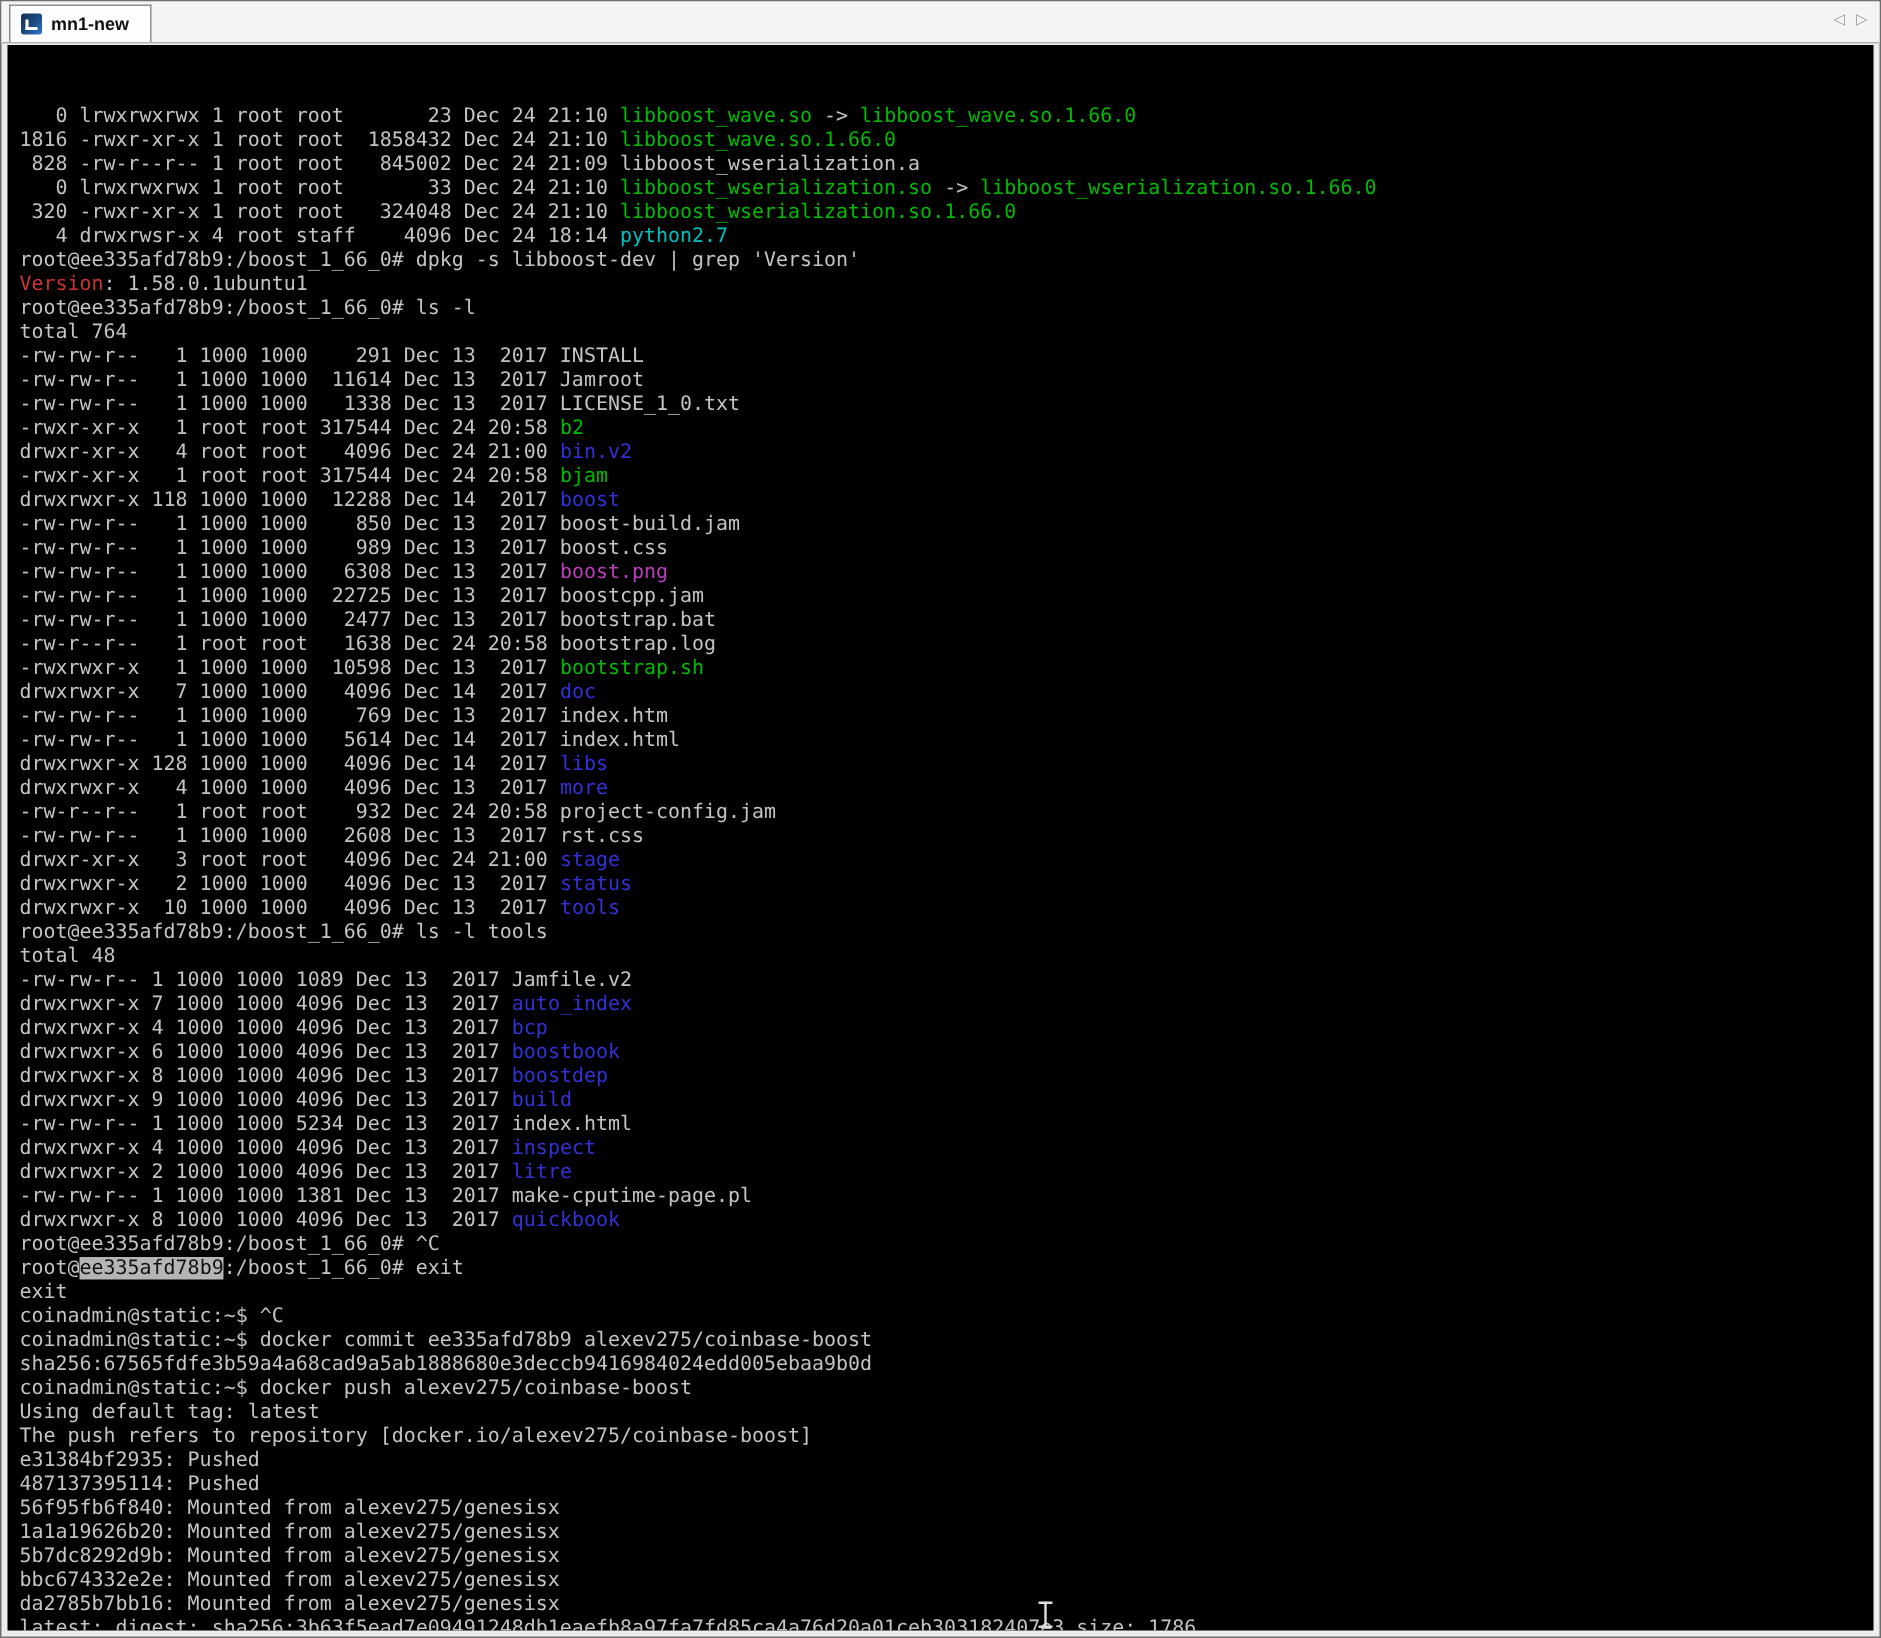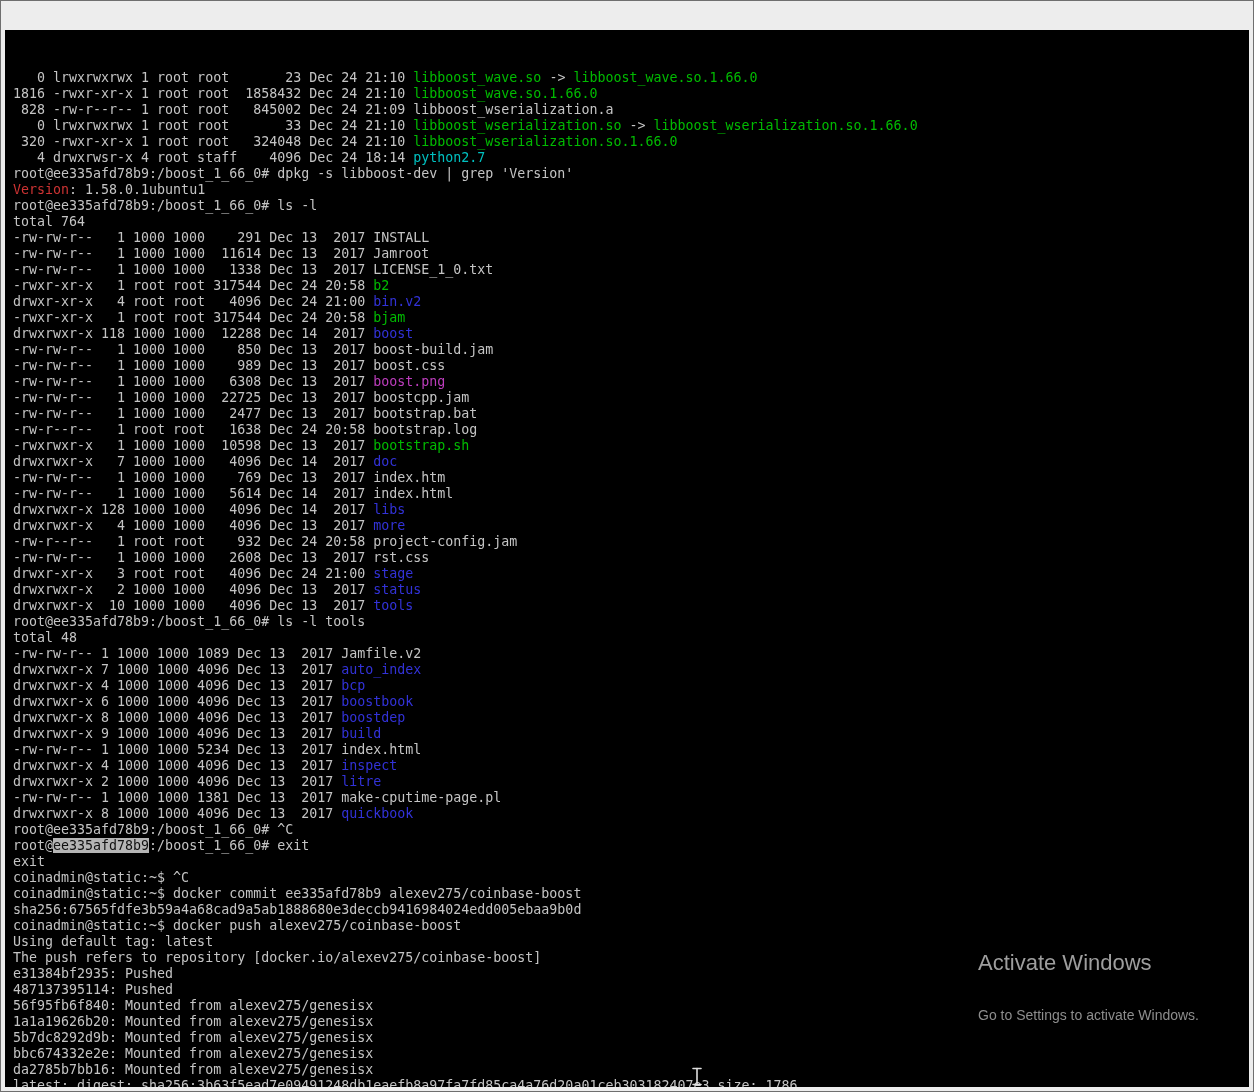--- a/index.html
+++ b/index.html
@@ -49,28 +49,34 @@
   }
   .watermark .l1 { font-size:22px; color:#9e9e9e; }
   .watermark .l2 { font-size:14px; color:#8d8d8d; margin-top:4px; }
   .mouse-ibeam { position:absolute; left:690px; top:1066px; }
 </style>
 </head>
 <body>
 
 <div class="window">
 
+  <div class="titlebar">
+    <div class="tab">
+      <span class="tab-icon"></span>
+      <span>mn1-new</span>
+    </div>
+    <div class="tab-nav">
+      <span>◁</span>
+      <span>▷</span>
+    </div>
+  </div>
 
   <div class="terminal">
     <div><div class="line"><span style="color: rgb(196, 196, 196);">   0 lrwxrwxrwx 1 root root       23 Dec 24 21:10 </span><span style="color: rgb(0, 187, 0);">libboost_wave.so</span><span style="color: rgb(196, 196, 196);"> -&gt; </span><span style="color: rgb(0, 187, 0);">libboost_wave.so.1.66.0</span></div><div class="line"><span style="color: rgb(196, 196, 196);">1816 -rwxr-xr-x 1 root root  1858432 Dec 24 21:10 </span><span style="color: rgb(0, 187, 0);">libboost_wave.so.1.66.0</span></div><div class="line"><span style="color: rgb(196, 196, 196);"> 828 -rw-r--r-- 1 root root   845002 Dec 24 21:09 libboost_wserialization.a</span></div><div class="line"><span style="color: rgb(196, 196, 196);">   0 lrwxrwxrwx 1 root root       33 Dec 24 21:10 </span><span style="color: rgb(0, 187, 0);">libboost_wserialization.so</span><span style="color: rgb(196, 196, 196);"> -&gt; </span><span style="color: rgb(0, 187, 0);">libboost_wserialization.so.1.66.0</span></div><div class="line"><span style="color: rgb(196, 196, 196);"> 320 -rwxr-xr-x 1 root root   324048 Dec 24 21:10 </span><span style="color: rgb(0, 187, 0);">libboost_wserialization.so.1.66.0</span></div><div class="line"><span style="color: rgb(196, 196, 196);">   4 drwxrwsr-x 4 root staff    4096 Dec 24 18:14 </span><span style="color: rgb(0, 192, 192);">python2.7</span></div><div class="line"><span style="color: rgb(196, 196, 196);">root@ee335afd78b9:/boost_1_66_0# dpkg -s libboost-dev | grep 'Version'</span></div><div class="line"><span style="color: rgb(205, 51, 51);">Version</span><span style="color: rgb(196, 196, 196);">: 1.58.0.1ubuntu1</span></div><div class="line"><span style="color: rgb(196, 196, 196);">root@ee335afd78b9:/boost_1_66_0# ls -l</span></div><div class="line"><span style="color: rgb(196, 196, 196);">total 764</span></div><div class="line"><span style="color: rgb(196, 196, 196);">-rw-rw-r--   1 1000 1000    291 Dec 13  2017 INSTALL</span></div><div class="line"><span style="color: rgb(196, 196, 196);">-rw-rw-r--   1 1000 1000  11614 Dec 13  2017 Jamroot</span></div><div class="line"><span style="color: rgb(196, 196, 196);">-rw-rw-r--   1 1000 1000   1338 Dec 13  2017 LICENSE_1_0.txt</span></div><div class="line"><span style="color: rgb(196, 196, 196);">-rwxr-xr-x   1 root root 317544 Dec 24 20:58 </span><span style="color: rgb(0, 187, 0);">b2</span></div><div class="line"><span style="color: rgb(196, 196, 196);">drwxr-xr-x   4 root root   4096 Dec 24 21:00 </span><span style="color: rgb(50, 50, 216);">bin.v2</span></div><div class="line"><span style="color: rgb(196, 196, 196);">-rwxr-xr-x   1 root root 317544 Dec 24 20:58 </span><span style="color: rgb(0, 187, 0);">bjam</span></div><div class="line"><span style="color: rgb(196, 196, 196);">drwxrwxr-x 118 1000 1000  12288 Dec 14  2017 </span><span style="color: rgb(50, 50, 216);">boost</span></div><div class="line"><span style="color: rgb(196, 196, 196);">-rw-rw-r--   1 1000 1000    850 Dec 13  2017 boost-build.jam</span></div><div class="line"><span style="color: rgb(196, 196, 196);">-rw-rw-r--   1 1000 1000    989 Dec 13  2017 boost.css</span></div><div class="line"><span style="color: rgb(196, 196, 196);">-rw-rw-r--   1 1000 1000   6308 Dec 13  2017 </span><span style="color: rgb(189, 61, 189);">boost.png</span></div><div class="line"><span style="color: rgb(196, 196, 196);">-rw-rw-r--   1 1000 1000  22725 Dec 13  2017 boostcpp.jam</span></div><div class="line"><span style="color: rgb(196, 196, 196);">-rw-rw-r--   1 1000 1000   2477 Dec 13  2017 bootstrap.bat</span></div><div class="line"><span style="color: rgb(196, 196, 196);">-rw-r--r--   1 root root   1638 Dec 24 20:58 bootstrap.log</span></div><div class="line"><span style="color: rgb(196, 196, 196);">-rwxrwxr-x   1 1000 1000  10598 Dec 13  2017 </span><span style="color: rgb(0, 187, 0);">bootstrap.sh</span></div><div class="line"><span style="color: rgb(196, 196, 196);">drwxrwxr-x   7 1000 1000   4096 Dec 14  2017 </span><span style="color: rgb(50, 50, 216);">doc</span></div><div class="line"><span style="color: rgb(196, 196, 196);">-rw-rw-r--   1 1000 1000    769 Dec 13  2017 index.htm</span></div><div class="line"><span style="color: rgb(196, 196, 196);">-rw-rw-r--   1 1000 1000   5614 Dec 14  2017 index.html</span></div><div class="line"><span style="color: rgb(196, 196, 196);">drwxrwxr-x 128 1000 1000   4096 Dec 14  2017 </span><span style="color: rgb(50, 50, 216);">libs</span></div><div class="line"><span style="color: rgb(196, 196, 196);">drwxrwxr-x   4 1000 1000   4096 Dec 13  2017 </span><span style="color: rgb(50, 50, 216);">more</span></div><div class="line"><span style="color: rgb(196, 196, 196);">-rw-r--r--   1 root root    932 Dec 24 20:58 project-config.jam</span></div><div class="line"><span style="color: rgb(196, 196, 196);">-rw-rw-r--   1 1000 1000   2608 Dec 13  2017 rst.css</span></div><div class="line"><span style="color: rgb(196, 196, 196);">drwxr-xr-x   3 root root   4096 Dec 24 21:00 </span><span style="color: rgb(50, 50, 216);">stage</span></div><div class="line"><span style="color: rgb(196, 196, 196);">drwxrwxr-x   2 1000 1000   4096 Dec 13  2017 </span><span style="color: rgb(50, 50, 216);">status</span></div><div class="line"><span style="color: rgb(196, 196, 196);">drwxrwxr-x  10 1000 1000   4096 Dec 13  2017 </span><span style="color: rgb(50, 50, 216);">tools</span></div><div class="line"><span style="color: rgb(196, 196, 196);">root@ee335afd78b9:/boost_1_66_0# ls -l tools</span></div><div class="line"><span style="color: rgb(196, 196, 196);">total 48</span></div><div class="line"><span style="color: rgb(196, 196, 196);">-rw-rw-r-- 1 1000 1000 1089 Dec 13  2017 Jamfile.v2</span></div><div class="line"><span style="color: rgb(196, 196, 196);">drwxrwxr-x 7 1000 1000 4096 Dec 13  2017 </span><span style="color: rgb(50, 50, 216);">auto_index</span></div><div class="line"><span style="color: rgb(196, 196, 196);">drwxrwxr-x 4 1000 1000 4096 Dec 13  2017 </span><span style="color: rgb(50, 50, 216);">bcp</span></div><div class="line"><span style="color: rgb(196, 196, 196);">drwxrwxr-x 6 1000 1000 4096 Dec 13  2017 </span><span style="color: rgb(50, 50, 216);">boostbook</span></div><div class="line"><span style="color: rgb(196, 196, 196);">drwxrwxr-x 8 1000 1000 4096 Dec 13  2017 </span><span style="color: rgb(50, 50, 216);">boostdep</span></div><div class="line"><span style="color: rgb(196, 196, 196);">drwxrwxr-x 9 1000 1000 4096 Dec 13  2017 </span><span style="color: rgb(50, 50, 216);">build</span></div><div class="line"><span style="color: rgb(196, 196, 196);">-rw-rw-r-- 1 1000 1000 5234 Dec 13  2017 index.html</span></div><div class="line"><span style="color: rgb(196, 196, 196);">drwxrwxr-x 4 1000 1000 4096 Dec 13  2017 </span><span style="color: rgb(50, 50, 216);">inspect</span></div><div class="line"><span style="color: rgb(196, 196, 196);">drwxrwxr-x 2 1000 1000 4096 Dec 13  2017 </span><span style="color: rgb(50, 50, 216);">litre</span></div><div class="line"><span style="color: rgb(196, 196, 196);">-rw-rw-r-- 1 1000 1000 1381 Dec 13  2017 make-cputime-page.pl</span></div><div class="line"><span style="color: rgb(196, 196, 196);">drwxrwxr-x 8 1000 1000 4096 Dec 13  2017 </span><span style="color: rgb(50, 50, 216);">quickbook</span></div><div class="line"><span style="color: rgb(196, 196, 196);">root@ee335afd78b9:/boost_1_66_0# ^C</span></div><div class="line"><span style="color: rgb(196, 196, 196);">root@</span><span style="background: rgb(181, 181, 181); color: rgb(17, 17, 17);">ee335afd78b9</span><span style="color: rgb(196, 196, 196);">:/boost_1_66_0# exit</span></div><div class="line"><span style="color: rgb(196, 196, 196);">exit</span></div><div class="line"><span style="color: rgb(196, 196, 196);">coinadmin@static:~$ ^C</span></div><div class="line"><span style="color: rgb(196, 196, 196);">coinadmin@static:~$ docker commit ee335afd78b9 alexev275/coinbase-boost</span></div><div class="line"><span style="color: rgb(196, 196, 196);">sha256:67565fdfe3b59a4a68cad9a5ab1888680e3deccb9416984024edd005ebaa9b0d</span></div><div class="line"><span style="color: rgb(196, 196, 196);">coinadmin@static:~$ docker push alexev275/coinbase-boost</span></div><div class="line"><span style="color: rgb(196, 196, 196);">Using default tag: latest</span></div><div class="line"><span style="color: rgb(196, 196, 196);">The push refers to repository [docker.io/alexev275/coinbase-boost]</span></div><div class="line"><span style="color: rgb(196, 196, 196);">e31384bf2935: Pushed</span></div><div class="line"><span style="color: rgb(196, 196, 196);">487137395114: Pushed</span></div><div class="line"><span style="color: rgb(196, 196, 196);">56f95fb6f840: Mounted from alexev275/genesisx</span></div><div class="line"><span style="color: rgb(196, 196, 196);">1a1a19626b20: Mounted from alexev275/genesisx</span></div><div class="line"><span style="color: rgb(196, 196, 196);">5b7dc8292d9b: Mounted from alexev275/genesisx</span></div><div class="line"><span style="color: rgb(196, 196, 196);">bbc674332e2e: Mounted from alexev275/genesisx</span></div><div class="line"><span style="color: rgb(196, 196, 196);">da2785b7bb16: Mounted from alexev275/genesisx</span></div><div class="line"><span style="color: rgb(196, 196, 196);">latest: digest: sha256:3b63f5ead7e09491248db1eaefb8a97fa7fd85ca4a76d20a01ceb303182407e3 size: 1786</span></div></div>
 
-    <div class="watermark">
-      <div class="l1">Activate Windows</div>
-      <div class="l2">Go to Settings to activate Windows.</div>
-    </div>
   </div>
 
   <div class="mouse-ibeam">
     <svg width="12" height="19" viewBox="0 0 12 19">
       <g stroke="#dedede" stroke-width="1.6" stroke-linecap="round">
         <line x1="2" y1="1.5" x2="10" y2="1.5"></line>
         <line x1="6" y1="1.5" x2="6" y2="17.5"></line>
         <line x1="2" y1="17.5" x2="10" y2="17.5"></line>
       </g>
     </svg>

